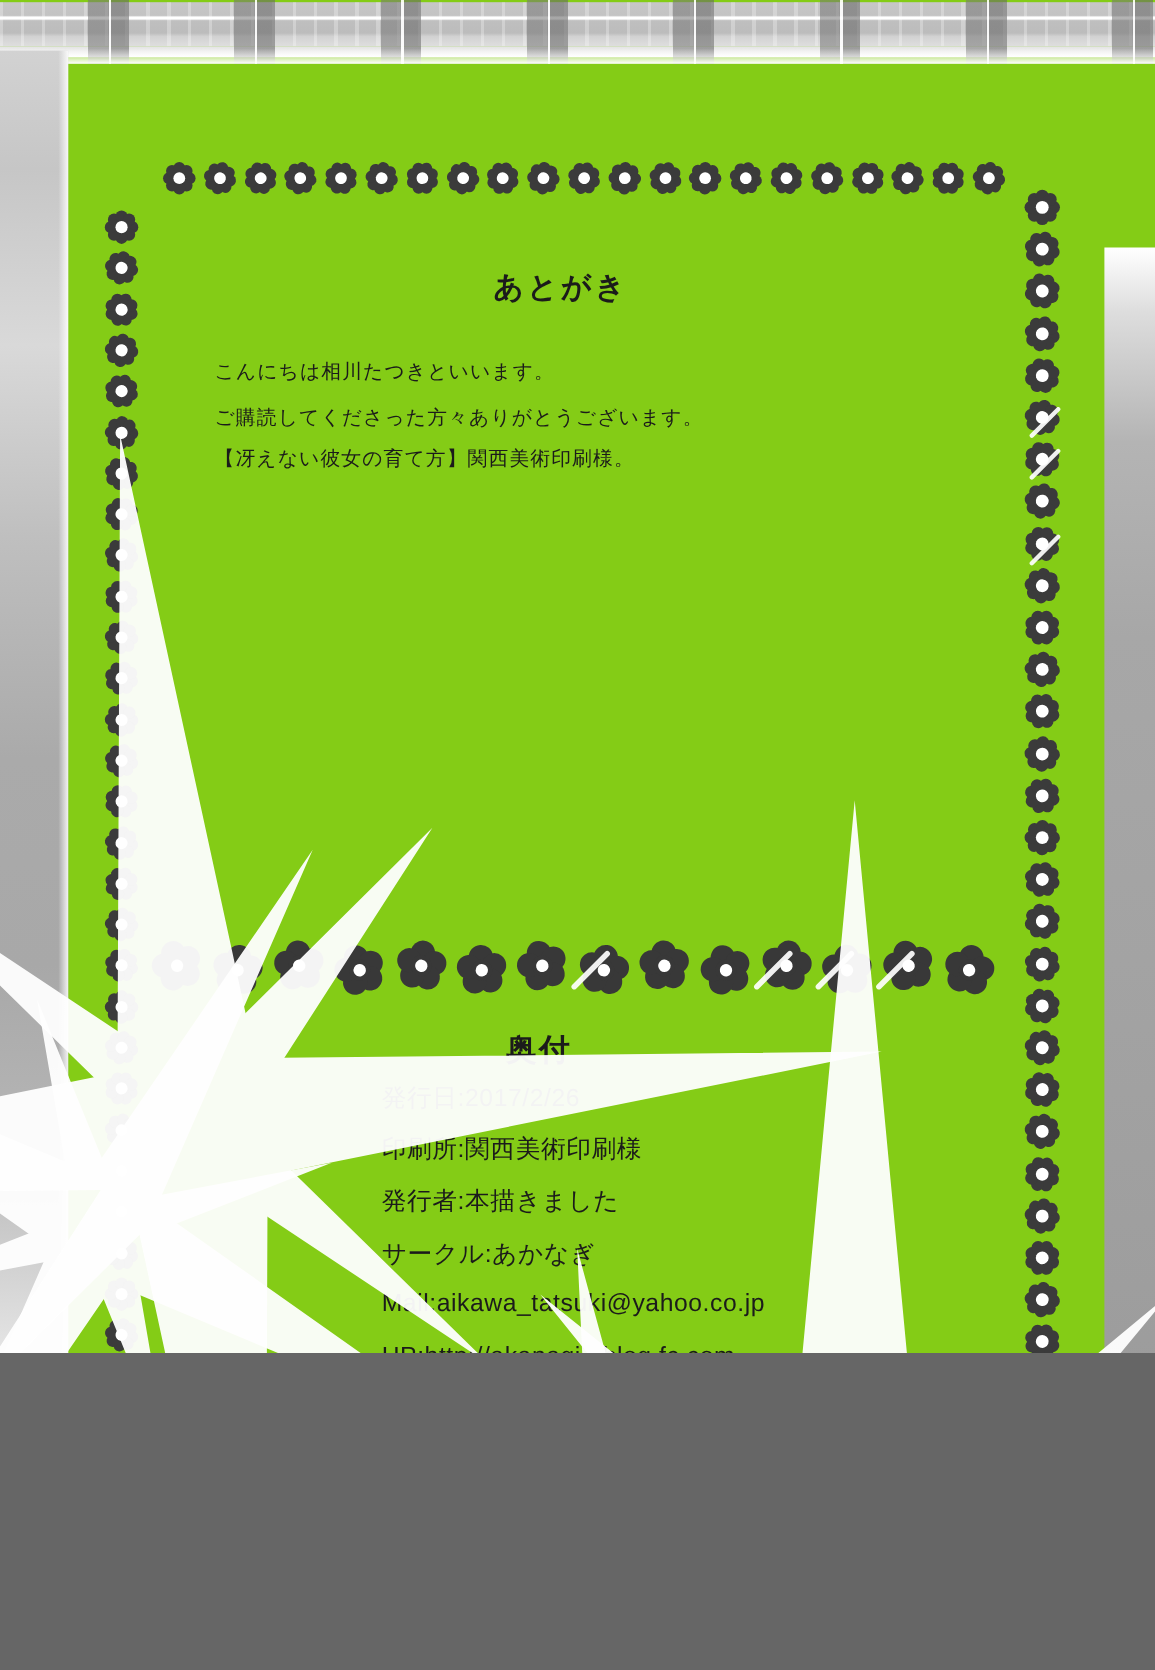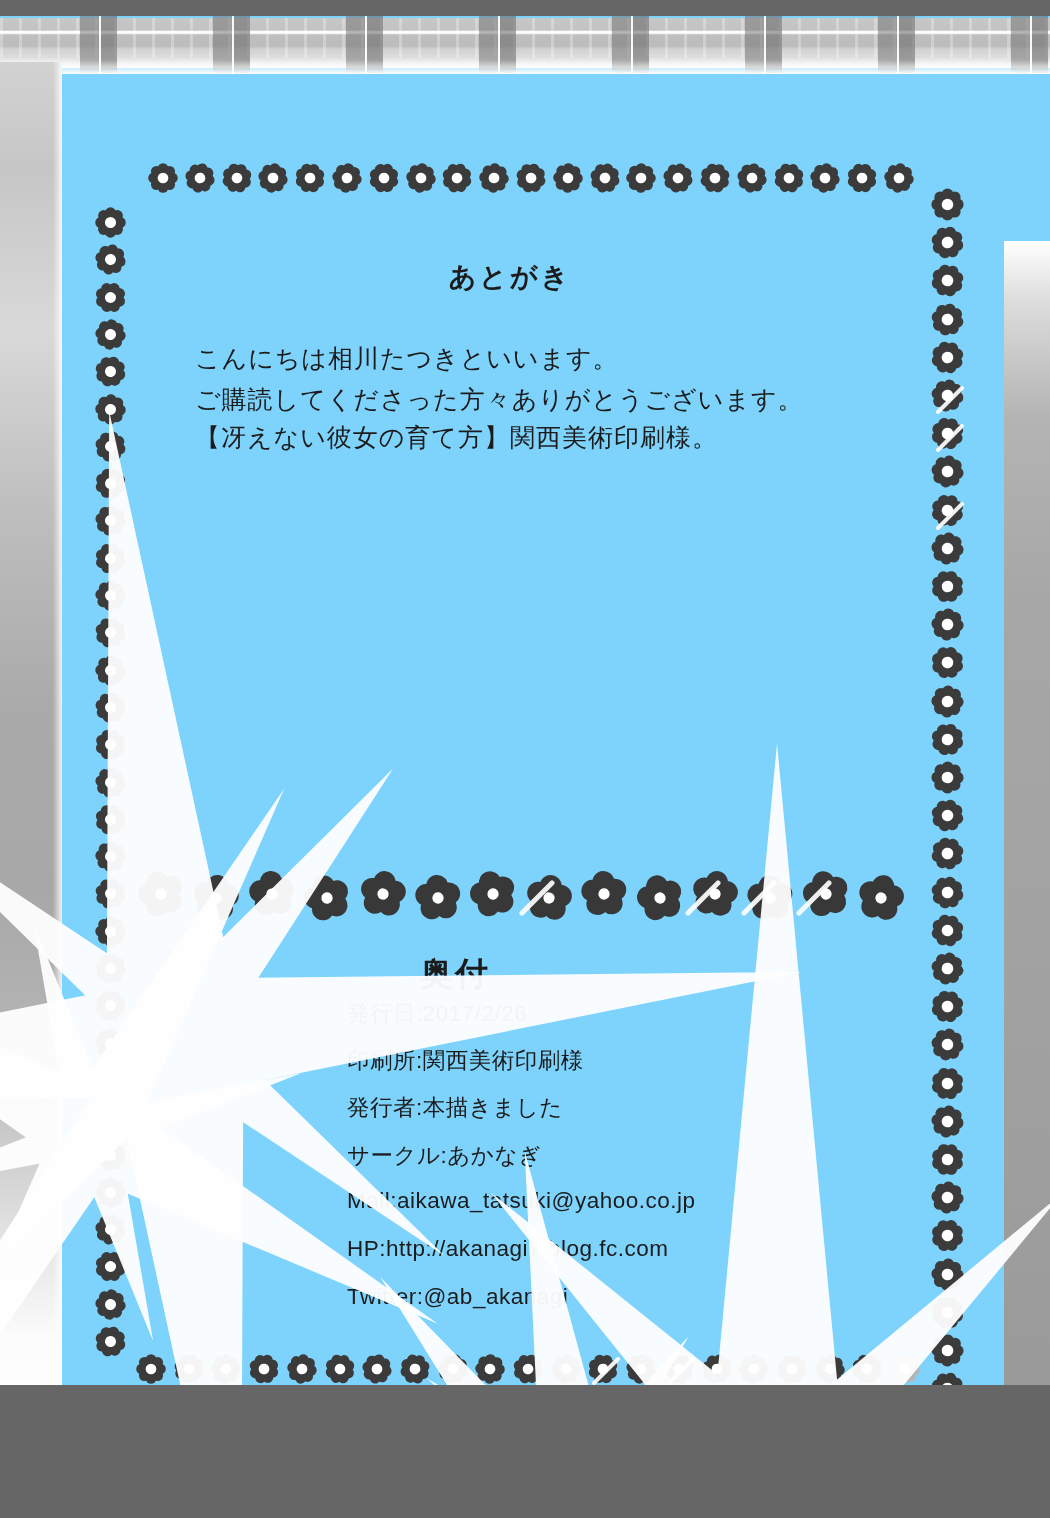--- a/index.html
+++ b/index.html
@@ -1,20 +1,20 @@
 <!DOCTYPE html>
 <html><head>
 <meta charset="utf-8">
 <style>
   html,body{margin:0;padding:0;background:#666;}
   .canvas{
     position:relative;
-    width:1050px;height:1369px;
-    margin:16px auto;
-    background:#7dd3fc;
+    width:1050px;height:1230px;
+    margin:0 auto;
+    background:#84cc16;
     overflow:hidden;
     font-family:"Liberation Sans","DejaVu Sans",sans-serif;
   }
   .bg{position:absolute;pointer-events:none;}
 
   
   .plaid-band{
     left:0;top:2px;width:1050px;height:40px;
     background:
       repeating-linear-gradient(90deg, rgba(255,255,255,0.28) 0 3px, rgba(0,0,0,0) 3px 19px),
@@ -73,24 +73,24 @@
 
   
   .fl{position:absolute;display:block;}
 
   
   .jtext{position:absolute;color:#1b1b1b;white-space:nowrap;}
   .afterword-title{
     left:380px;top:243px;width:260px;text-align:center;
     font-size:27px;letter-spacing:3px;font-weight:bold;
   }
-  .body-line{left:195px;font-size:25px;letter-spacing:1px;}
+  .body-line{left:195px;font-size:18px;letter-spacing:1px;}
   .colophon-title{
-    left:420px;top:936px;width:140px;text-align:left;
-    font-size:33px;letter-spacing:2px;font-weight:bold;
+    left:420px;top:936px;width:140px;text-align:center;
+    font-size:28px;letter-spacing:2px;font-weight:bold;
   }
   .colo-line{left:347px;font-size:22.5px;letter-spacing:0.5px;}
 
   #sparkles{position:absolute;left:0;top:0;pointer-events:none;}
 </style>
 </head>
 <body>
 
 <div class="canvas">
 

